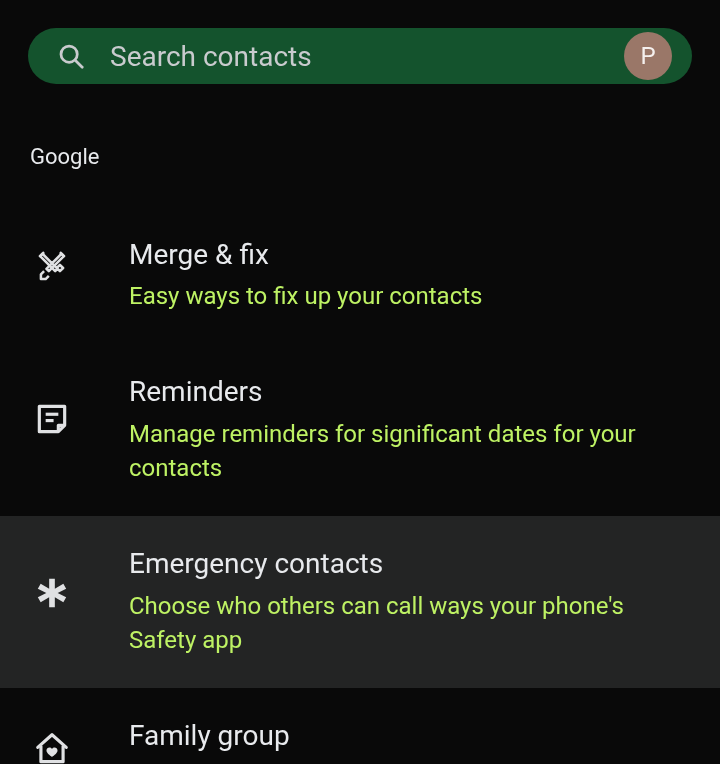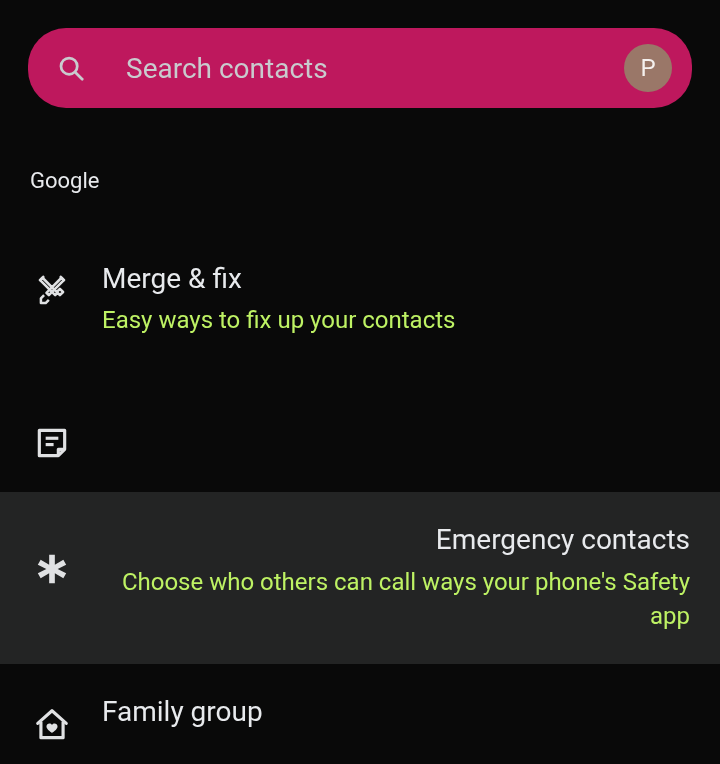--- a/index.html
+++ b/index.html
@@ -10,27 +10,26 @@
     body {
       width: 720px;
       height: 764px;
       background: #090909;
       font-family: 'Roboto', 'Helvetica Neue', Arial, sans-serif;
       color: #e8eaed;
       overflow: hidden;
     }
     .search-bar {
       margin: 28px 28px 0 28px;
-      height: 80px;
-      background: #be185d;
+      height: 56px;
+      background: #14532d;
       border-radius: 38px;
       display: flex;
       align-items: center;
       padding: 0 20px 0 26px;
-      gap: 16px;
     }
     .search-icon-wrap {
       display: flex;
       align-items: center;
       justify-content: center;
       width: 34px;
       height: 34px;
     }
     .search-placeholder {
       flex: 1;
@@ -57,24 +56,24 @@
       color: #e8eaed;
       font-weight: 400;
     }
     .list {
       margin-top: 38px;
     }
     .list-item {
       display: flex;
       align-items: flex-start;
       padding: 30px 30px 30px 30px;
+      gap: 27px;
     }
     .list-item.highlighted {
       background: #232424;
-      text-align: right;
     }
     .item-icon {
       width: 44px;
       display: flex;
       justify-content: center;
       align-items: center;
       flex-shrink: 0;
     }
     .item-text {
       margin-left: 28px;
@@ -134,20 +133,24 @@
 
   <div class="list-item">
     <span class="item-icon">
       <svg width="38" height="38" viewBox="0 0 24 24" fill="none">
         <path d="M4 4 H20 V16 L16 20 H4 V4 Z" stroke="#e0e1e3" stroke-width="2" fill="none" stroke-linejoin="round"></path>
         <path d="M16 20 V16 H20" stroke="#e0e1e3" stroke-width="2" fill="none" stroke-linejoin="round"></path>
         <line x1="8" y1="9" x2="16" y2="9" stroke="#e0e1e3" stroke-width="2"></line>
         <line x1="8" y1="13" x2="13" y2="13" stroke="#e0e1e3" stroke-width="2"></line>
       </svg>
     </span>
+    <div class="item-text">
+      <div class="item-title">Reminders</div>
+      <div class="item-subtitle">Manage reminders for significant dates for your contacts</div>
+    </div>
   </div>
 
   <div class="list-item highlighted">
     <span class="item-icon">
       <svg width="34" height="34" viewBox="0 0 24 24" fill="#e0e1e3">
         <path d="M10 2 H14 V9 L20 5.5 L22 9 L16 12 L22 15 L20 18.5 L14 15 V22 H10 V15 L4 18.5 L2 15 L8 12 L2 9 L4 5.5 L10 9 Z"></path>
       </svg>
     </span>
     <div class="item-text">
       <div class="item-title">Emergency contacts</div>

